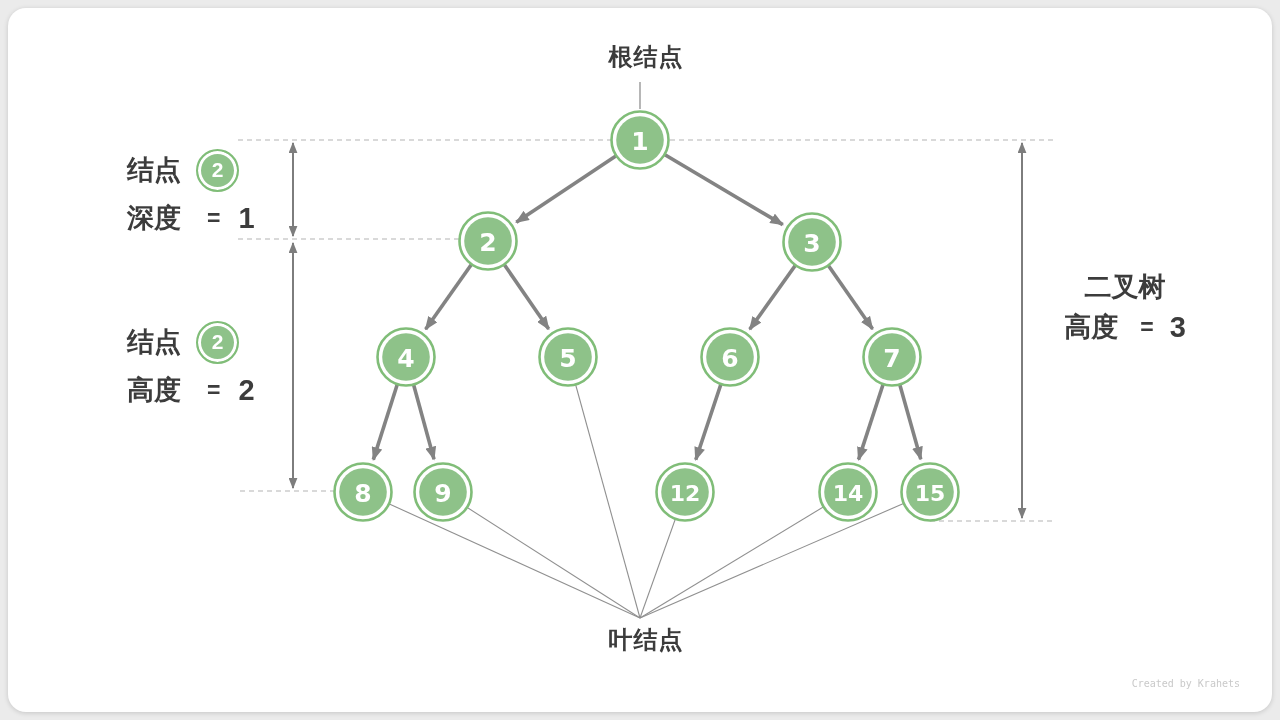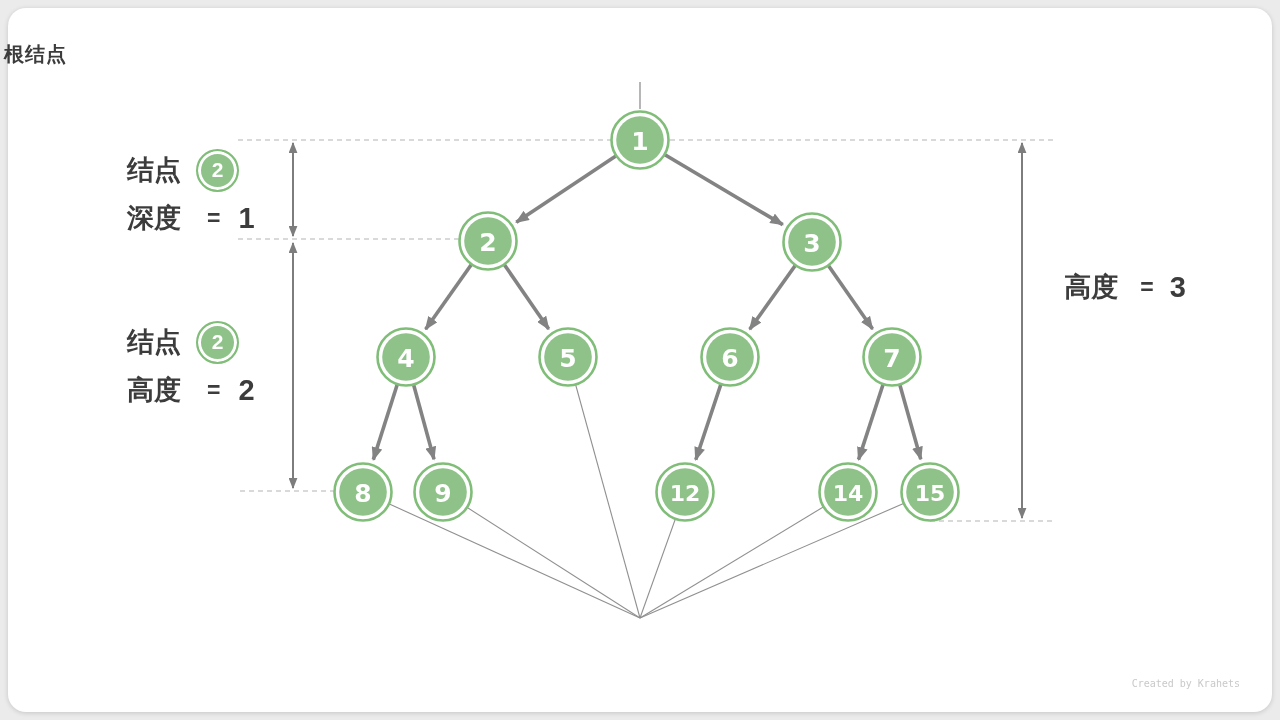--- a/index.html
+++ b/index.html
@@ -9,22 +9,22 @@
     font-family:"Liberation Sans",sans-serif;
     -webkit-font-smoothing:antialiased;
   }
   .card{
     position:absolute;left:8px;top:8px;right:8px;bottom:8px;
     background:var(--card,#fff);border-radius:18px;
     box-shadow:0 1px 5px rgba(0,0,0,.16);
   }
   svg#tree-svg{position:absolute;left:0;top:0;width:1280px;height:720px;}
   .label{
-    position:absolute;left:4px;right:0;text-align:left;
-    font-size:20px;font-weight:700;color:var(--label-text,#3c3c3c);
+    position:absolute;left:12px;right:0;text-align:center;
+    font-size:24px;font-weight:700;color:var(--label-text,#3c3c3c);
     letter-spacing:1px;
   }
   .root-label{top:41px;}
   .leaf-label{top:624px;}
   .ann{position:absolute;color:var(--label-text,#3c3c3c);font-size:27px;font-weight:700;}
   .ann .row{display:flex;align-items:center;height:48px;white-space:nowrap;}
   .badge{
     width:39px;height:39px;border-radius:50%;
     background:var(--node-fill,#8ec289);
     border:2.5px solid var(--node-ring,#80bd78);
@@ -170,21 +170,25 @@
     </div>
     <div class="row">
       <span>高度</span>
       <span class="eq">=</span>
       <span class="val">2</span>
     </div>
   </div>
 
   <div class="ann ann-right">
     <div class="row">
+      <span>二叉树</span>
+    </div>
+    <div class="row">
       <span>高度</span>
       <span class="eq">=</span>
       <span class="val">3</span>
     </div>
   </div>
 
+  <div class="label leaf-label">叶结点</div>
 
   <div class="watermark">Created by Krahets</div>
 </div>
 
 </body></html>

